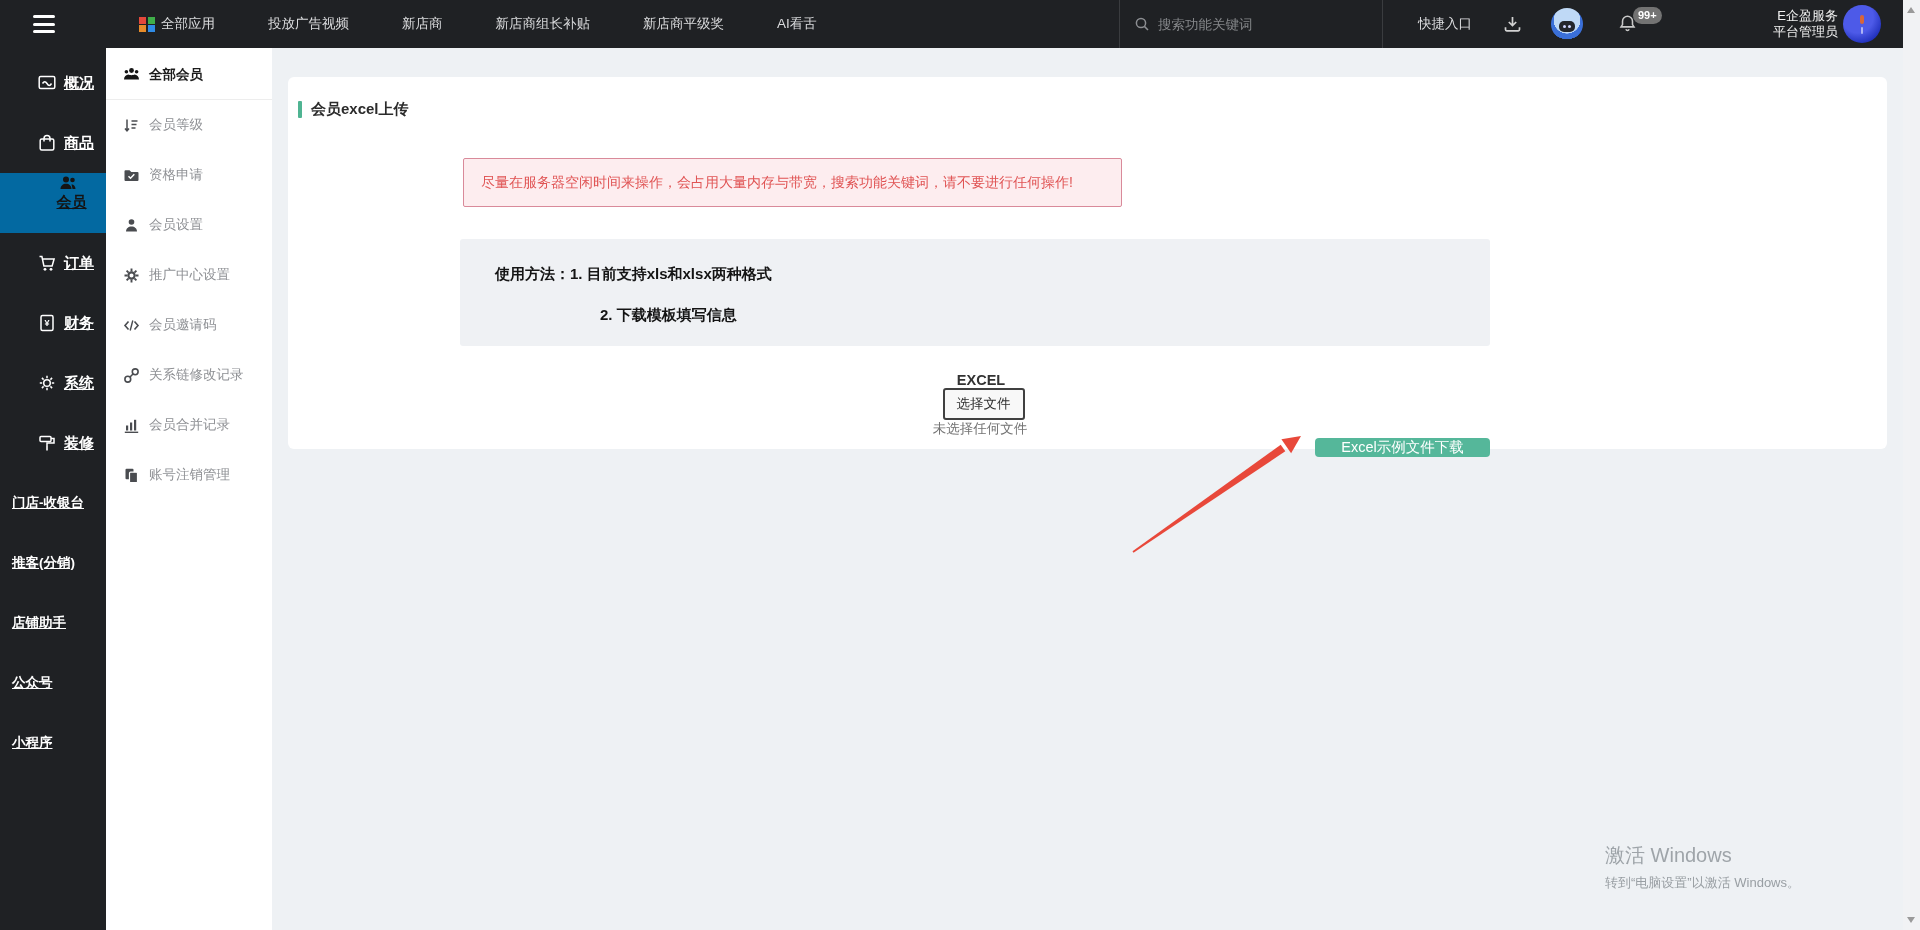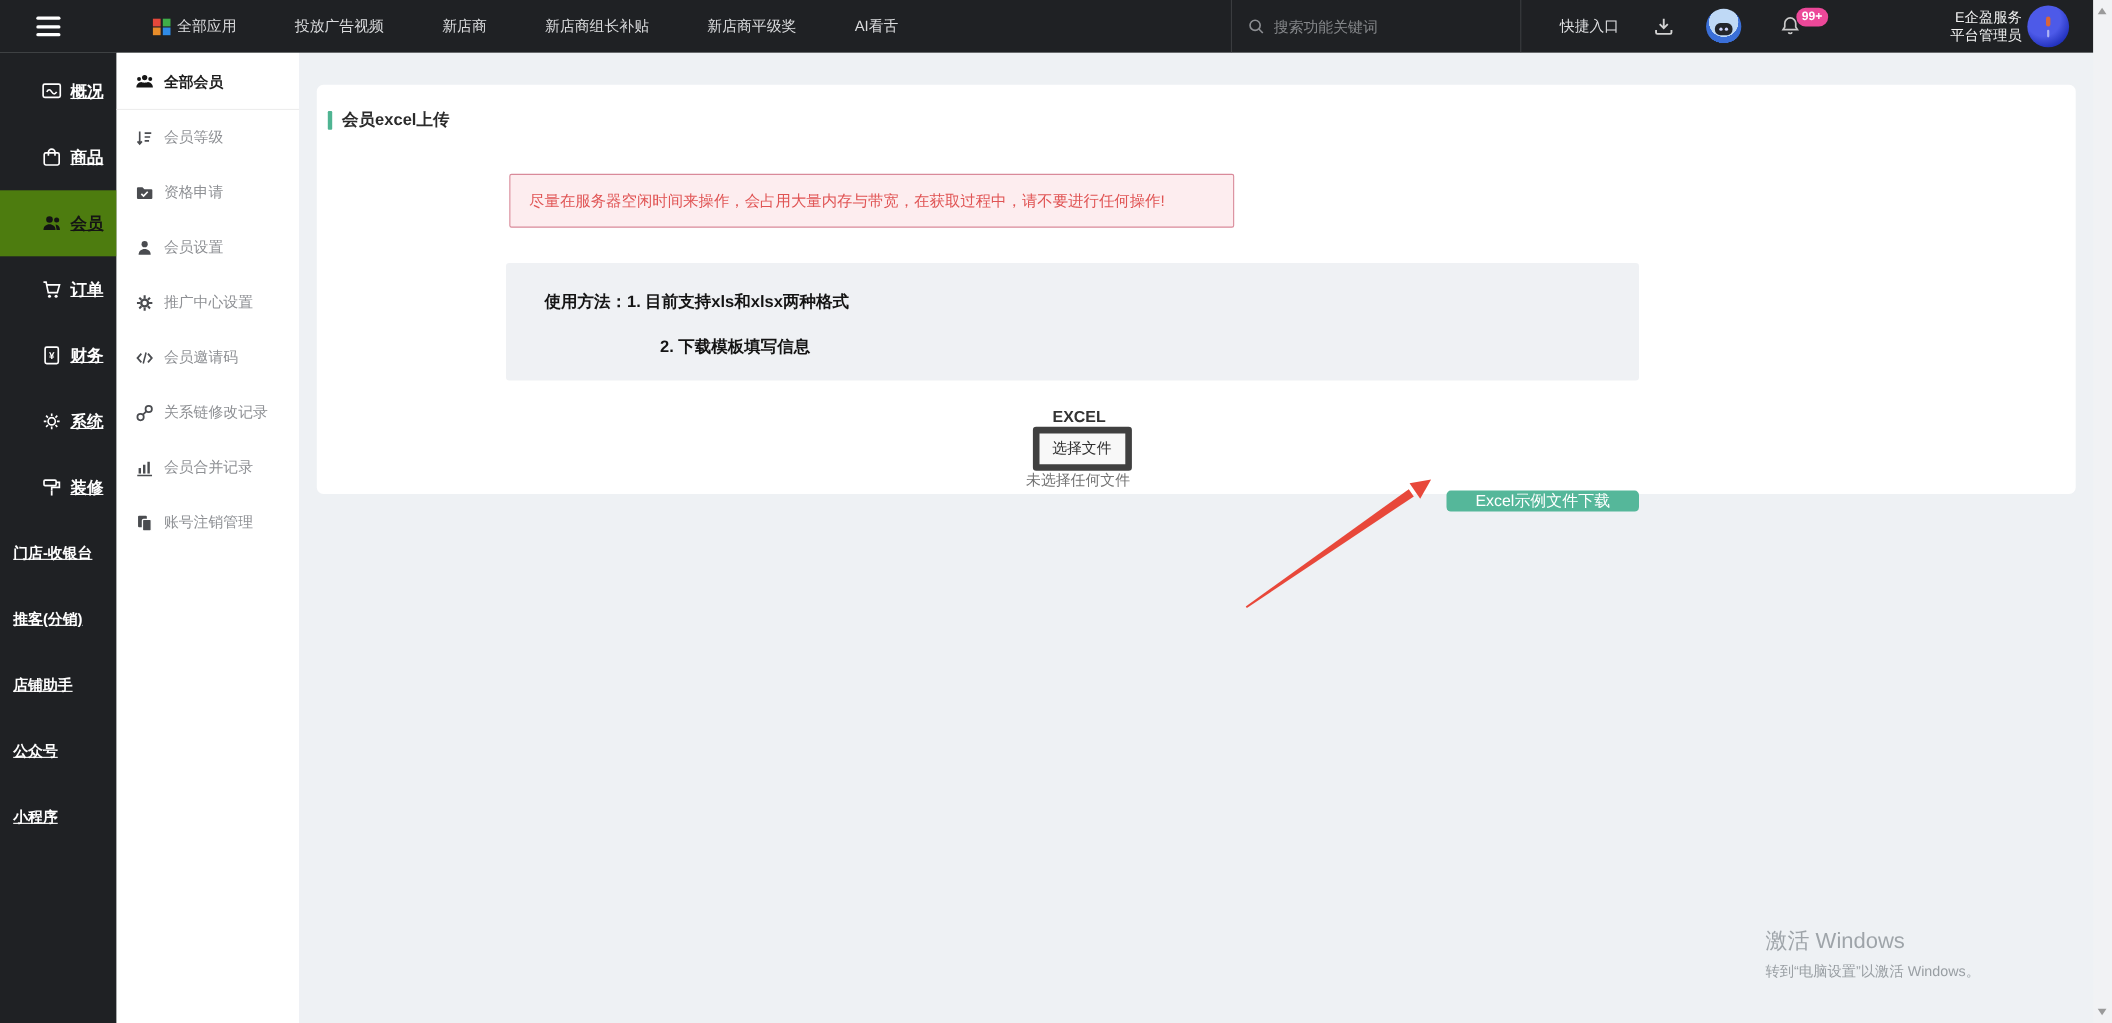--- a/index.html
+++ b/index.html
@@ -24,32 +24,32 @@
   .searchbox input { background:transparent; border:none; outline:none; color:#cfcfcf; font-size:13.5px; margin-left:8px; width:200px; }
   .searchbox input::placeholder { color:#85878a; }
 
   .quick-entry { position:absolute; left:1418px; top:0; height:48px; line-height:48px; color:#dcdddf; font-size:13.5px; cursor:pointer; }
   .ico-download { position:absolute; left:1502px; top:14px; cursor:pointer; }
   .robot { position:absolute; left:1551px; top:8px; width:32px; height:32px; border-radius:50%;
            background:radial-gradient(circle at 50% 38%, #bfd9f6 0 52%, #3a6fd8 53% 74%, #20242a 75%); cursor:pointer; }
   .robot::before { content:""; position:absolute; left:8px; top:13px; width:16px; height:11px; border-radius:5px; background:#23262c; }
   .robot::after { content:""; position:absolute; left:12px; top:17px; width:3px; height:3px; border-radius:50%; background:#cfd6ff; box-shadow:5px 0 0 #cfd6ff; }
   .bell { position:absolute; left:1616px; top:12px; cursor:pointer; }
-  .badge { position:absolute; left:1633px; top:7px; height:17px; padding:0 5px; border-radius:9px; background:#ec4899; color:#fff; font-size:11px; font-weight:bold; line-height:17px; }
+  .badge { position:absolute; left:1633px; top:7px; height:17px; padding:0 5px; border-radius:9px; background:#737373; color:#fff; font-size:11px; font-weight:bold; line-height:17px; }
   .userinfo { position:absolute; left:1752px; top:8px; width:86px; text-align:right; color:#f2f2f2; font-size:13px; line-height:16px; cursor:pointer; }
   .avatar { position:absolute; left:1843px; top:5px; width:38px; height:38px; border-radius:50%;
             background:radial-gradient(circle at 38% 32%, #4d5ae8 0 45%, #1c2cb8 80%, #101a77); cursor:pointer; }
   .avatar::after { content:""; position:absolute; left:17px; top:10px; width:4px; height:9px; border-radius:2px; background:#d8653a; box-shadow:0 11px 0 -1px rgba(255,255,255,.55); }
 
   
   .sidebar { position:absolute; left:0; top:48px; width:106px; height:882px; background:#1f2124; padding-top:5px; }
   .sb-item { height:60px; display:flex; align-items:center; padding-left:37px; color:#fff; font-size:15px; font-weight:600; cursor:pointer; white-space:nowrap;text-decoration:underline; }
   .sb-item .sb-ico { width:20px; height:20px; margin-right:7px; flex:0 0 20px; display:flex; align-items:center; }
   .sb-item.noicon { padding-left:12px; font-size:13.5px; }
-  .sb-item.sel { background:#4d7c0f; color:#141414; }
+  .sb-item.sel { background:#0369a1; color:#141414;flex-direction:column; }
 
   
   .submenu { position:absolute; left:106px; top:48px; width:166px; height:882px; background:#fff; padding-top:2px; }
   .sm-item { height:50px; display:flex; align-items:center; padding-left:17px; color:#8e9094; font-size:13.5px; cursor:pointer; white-space:nowrap; }
   .sm-item .sm-ico { width:17px; height:17px; margin-right:9px; flex:0 0 17px; color:#4a4c50; display:flex; align-items:center; }
   .sm-item.sel { color:#1c1c1c; font-weight:bold; border-bottom:1px solid #ededed; }
   .sm-item.sel .sm-ico { color:#161616; }
 
   
   .main { position:absolute; left:272px; top:48px; right:17px; bottom:0; background:#eef1f4; }
@@ -59,21 +59,21 @@
   .title-text { margin-left:9px; font-size:15px; font-weight:bold; color:#2b2b2b; }
 
   .alert { position:absolute; left:175px; top:81px; width:659px; height:49px; background:#fdedef; border:1px solid #d98a9a; border-radius:2px; line-height:47px; padding-left:17px; font-size:14px; color:#e05454; white-space:nowrap; }
 
   .usage { position:absolute; left:172px; top:162px; width:1030px; height:107px; background:#eff1f4; border-radius:3px; font-size:15px; font-weight:bold; color:#141414; }
   .usage .u1 { position:absolute; left:35px; top:26px; }
   .usage .u2 { position:absolute; left:140px; top:67px; }
 
   .upload-row { position:absolute; left:172px; top:295px; width:1030px; height:44px; display:flex; align-items:center;flex-direction:column; }
   .excel-label { margin-left:12px; font-size:14.5px; font-weight:bold; color:#333; }
-  .file-btn { margin-left:17px; font-size:13.5px; color:#2f2f2f; background:#f8f8f8; border:6px solid #404040; border-radius:3px; padding:5px 12px; cursor:pointer; font-family:inherit; }
+  .file-btn { margin-left:17px; font-size:13.5px; color:#2f2f2f; background:#f8f8f8; border:2px solid #404040; border-radius:3px; padding:5px 12px; cursor:pointer; font-family:inherit; }
   .no-file { margin-left:10px; font-size:13.5px; color:#737373; }
   .green-btn { margin-left:auto; width:175px; height:44px; border:none; border-radius:4px; background:#55b79a; color:#fff; font-size:14.5px; cursor:pointer; font-family:inherit; }
 
   
   .arrow-overlay { position:absolute; left:1120px; top:424px; width:200px; height:140px; pointer-events:none; }
 
   
   .watermark { position:absolute; left:1605px; top:842px; pointer-events:none; }
   .wm1 { font-size:20px; color:rgba(128,134,140,.72); }
   .wm2 { font-size:13px; margin-top:5px; color:rgba(128,134,140,.78); }
@@ -318,21 +318,21 @@
     </div>
   </aside>
 
   <main class="main">
     <div class="card">
       <div class="title-row">
         <span class="title-bar"></span>
         <span class="title-text">会员excel上传</span>
       </div>
 
-      <div class="alert">尽量在服务器空闲时间来操作，会占用大量内存与带宽，在获取过程中，请不要进行任何操作!</div>
+      <div class="alert">尽量在服务器空闲时间来操作，会占用大量内存与带宽，搜索功能关键词，请不要进行任何操作!</div>
 
       <div class="usage">
         <div class="u1">使用方法：1. 目前支持xls和xlsx两种格式</div>
         <div class="u2">2. 下载模板填写信息</div>
       </div>
 
       <div class="upload-row">
         <span class="excel-label">EXCEL</span>
         <button class="file-btn">选择文件</button>
         <span class="no-file">未选择任何文件</span>

